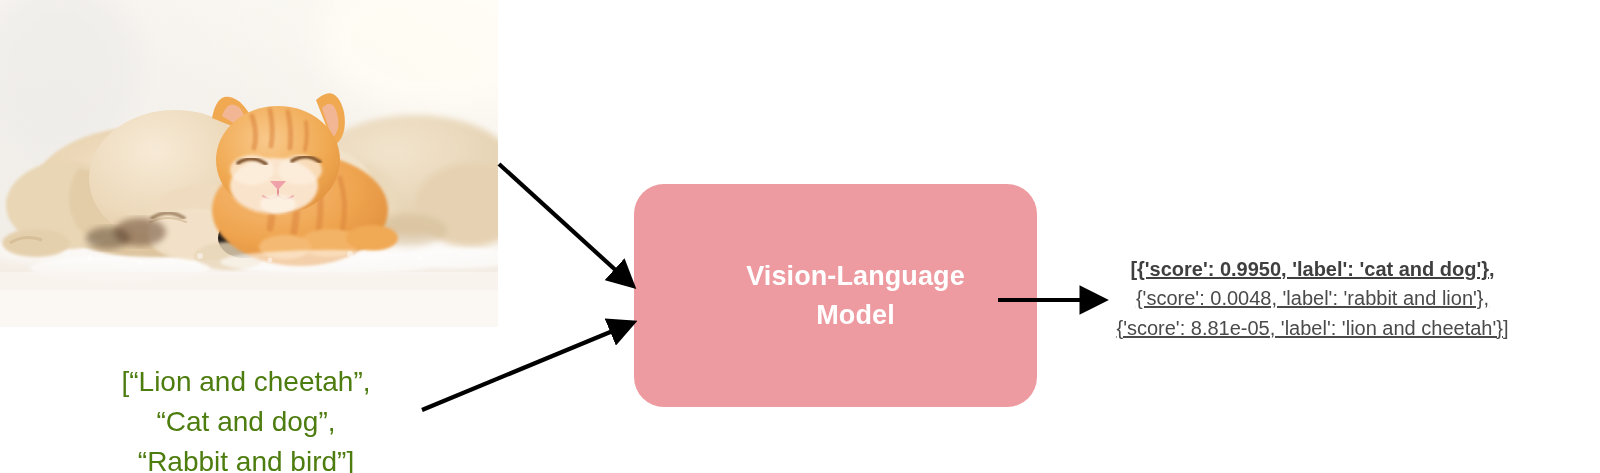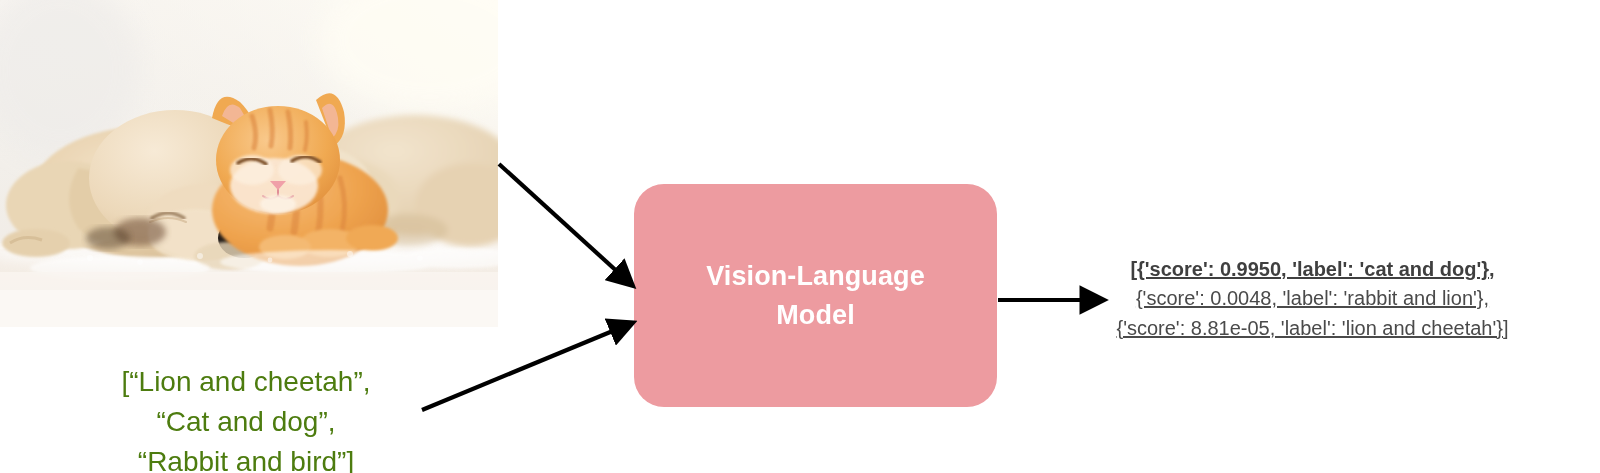--- a/index.html
+++ b/index.html
@@ -18,21 +18,21 @@
     overflow:hidden;background:#f7f4f1;
   }
   .photo svg{display:block;width:498px;height:327px;}
 
   
   .model-box{
     position:absolute;left:634px;top:184px;
     width:363px;height:223px;
     background:#ed9ba0;
     border-radius:30px;
-    display:flex;align-items:center;justify-content:center;
+    display:flex;align-items:center;justify-content:center;padding-left:40px;
   }
   .model-label{
     color:#ffffff;font-weight:bold;font-size:27px;line-height:1.42;
     text-align:center;letter-spacing:.1px;white-space:pre-line;
   }
 
   
   .arrows{position:absolute;left:0;top:0;width:1600px;height:473px;pointer-events:none;}
 
   

